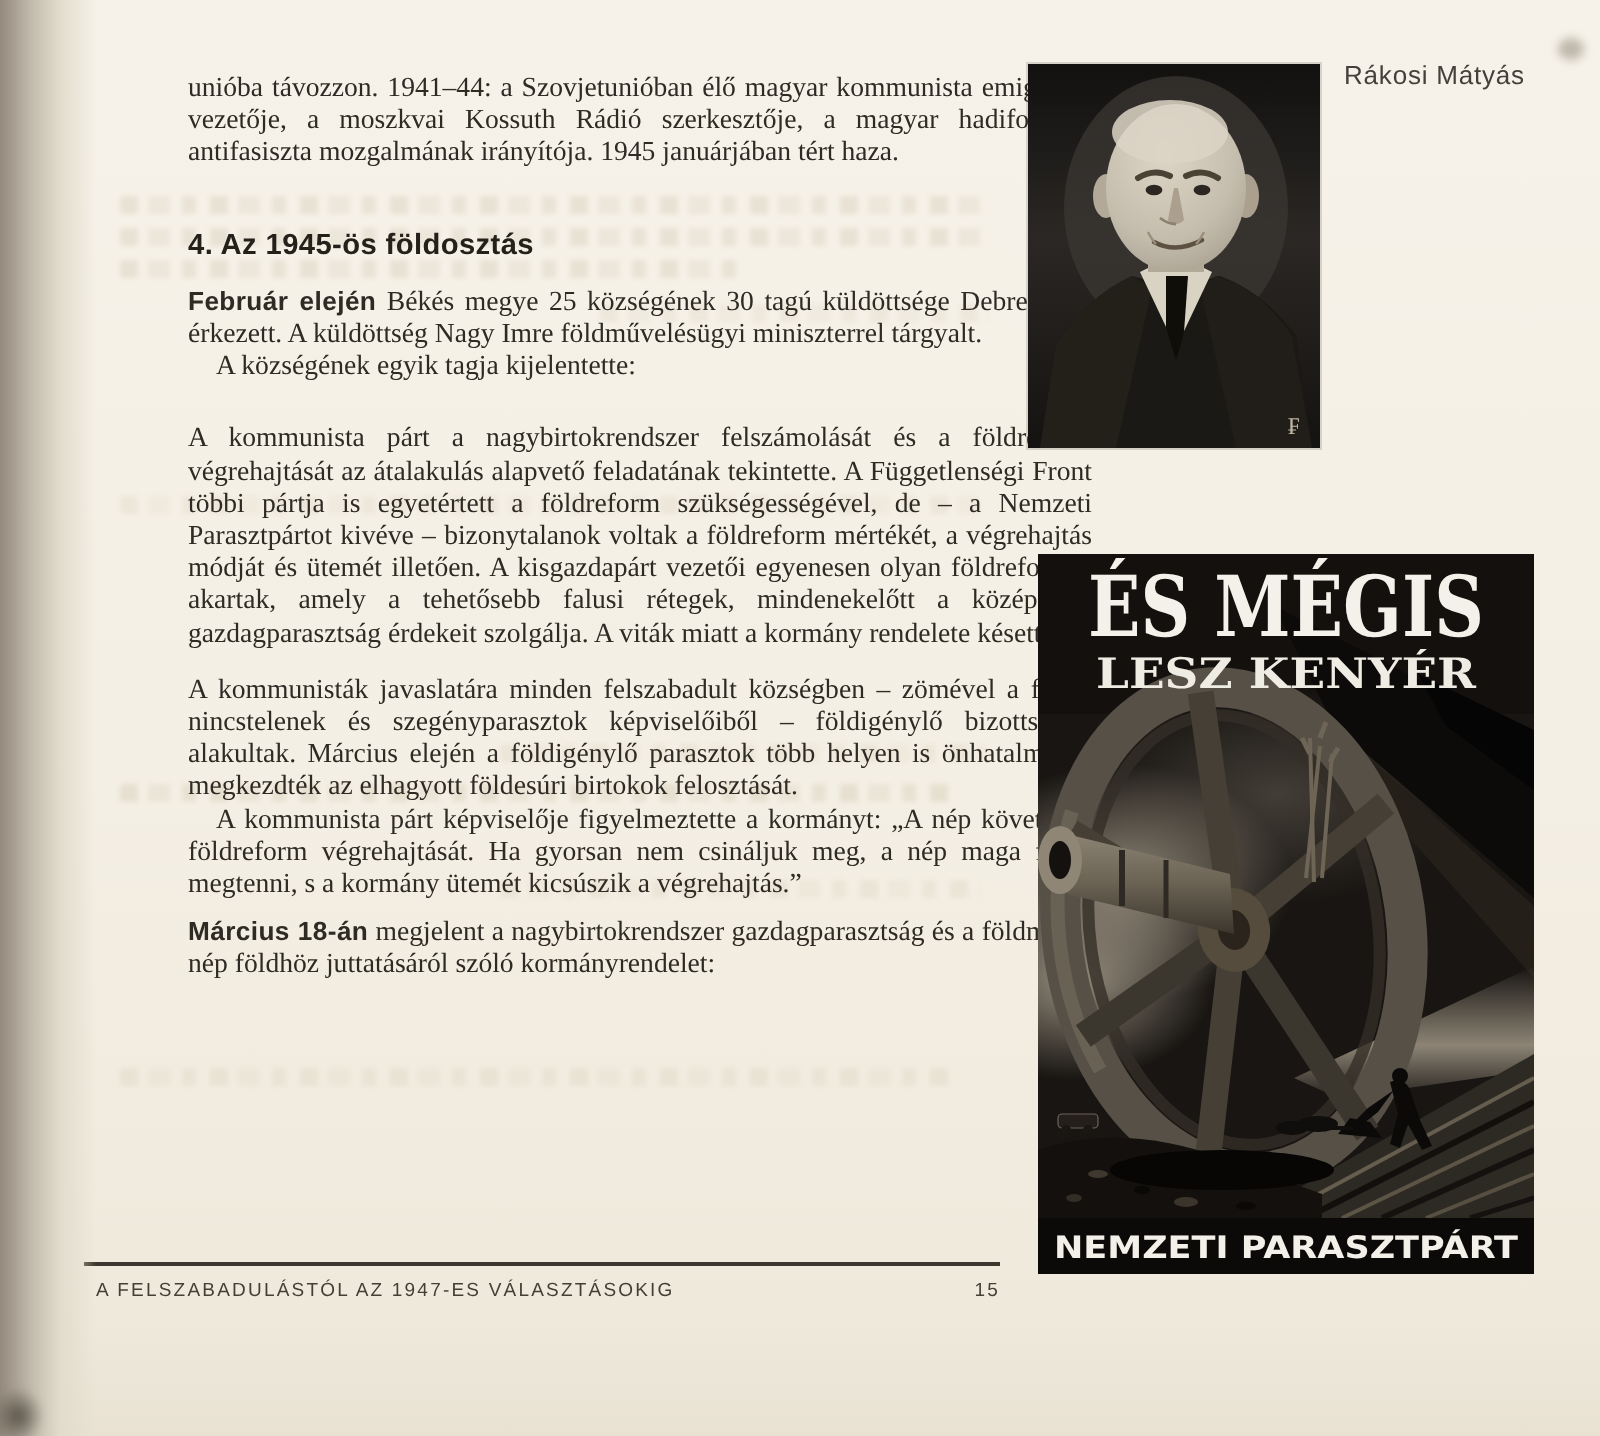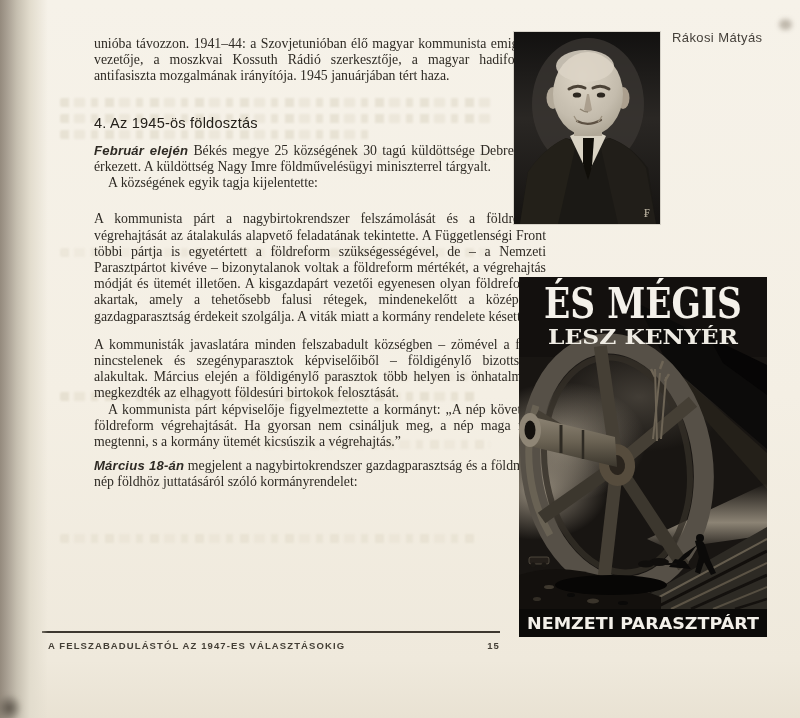--- a/index.html
+++ b/index.html
@@ -10,36 +10,36 @@
   .spine{position:absolute;left:0;top:0;width:48px;height:718px;
     background:linear-gradient(90deg,#948a7d 0px,#a89f92 7px,#c6bfb0 17px,#e2dccd 30px,rgba(244,239,228,0) 48px);}
   .corner-smudge{position:absolute;left:-4px;top:694px;width:26px;height:28px;border-radius:50%;
     background:radial-gradient(closest-side,#5a5349,rgba(90,83,73,0));filter:blur(2px);}
   .dot-smudge{position:absolute;left:779px;top:19px;width:13px;height:11px;border-radius:50%;
     background:#b2aa9d;filter:blur(2.5px);opacity:.8;}
   
   .text-col{position:absolute;left:48px;top:36px;width:452px;
     font-size:13.8px;line-height:16.2px;text-align:justify;margin-left:46px;}
   .text-col p{margin:0;}
-  .heading{font-family:"Liberation Sans",sans-serif;font-weight:400;font-size:14.6px;
+  .heading{font-family:"Liberation Sans",sans-serif;font-weight:700;font-size:14.6px;
     margin:30px 0 12px 0 !important;letter-spacing:.2px;color:#24201a;text-align:left;}
-  .lead{font-family:"Liberation Sans",sans-serif;font-weight:700;font-size:13.1px;letter-spacing:.2px;font-style:italic;}
+  .lead{font-family:"Liberation Sans",sans-serif;font-weight:700;font-size:13.1px;letter-spacing:.2px;}
   .indent{text-indent:14px;}
   .gap-lg{margin-top:20px !important;}
   .gap-md{margin-top:12px !important;}
   .gap-sm{margin-top:8px !important;}
   
   .ghost{position:absolute;height:9px;border-radius:2px;filter:blur(1.2px);opacity:.42;pointer-events:none;
     background:repeating-linear-gradient(90deg,rgba(148,133,92,.34) 0 9px,rgba(148,133,92,0) 9px 14px,
       rgba(148,133,92,.22) 14px 25px,rgba(148,133,92,0) 25px 31px,rgba(148,133,92,.30) 31px 38px,rgba(148,133,92,0) 38px 45px);}
   .ghost.faint{opacity:.26;}
   
   .footer-rule{position:absolute;left:42px;top:631px;width:458px;height:2px;background:#3d382f;}
   .footer{position:absolute;left:48px;top:640px;width:452px;display:flex;justify-content:space-between;
-    font-family:"Liberation Sans",sans-serif;font-size:9.5px;letter-spacing:1.1px;color:#443f36;font-weight:700;}
+    font-family:"Liberation Sans",sans-serif;font-size:9.5px;letter-spacing:1.1px;color:#443f36;font-weight:400;}
   
   .photo{position:absolute;left:514px;top:32px;width:146px;height:192px;box-shadow:0 0 0 1px rgba(40,36,30,.15);}
   .photo svg{display:block;}
   .photo-caption{position:absolute;left:672px;top:30px;font-family:"Liberation Sans",sans-serif;
     font-size:13px;color:#45403a;letter-spacing:.4px;}
   
   .poster{position:absolute;left:519px;top:277px;width:248px;height:292px;}
   .poster svg{display:block;}
   
   .watermark{position:absolute;left:482px;top:314px;width:120px;height:90px;pointer-events:none;}

